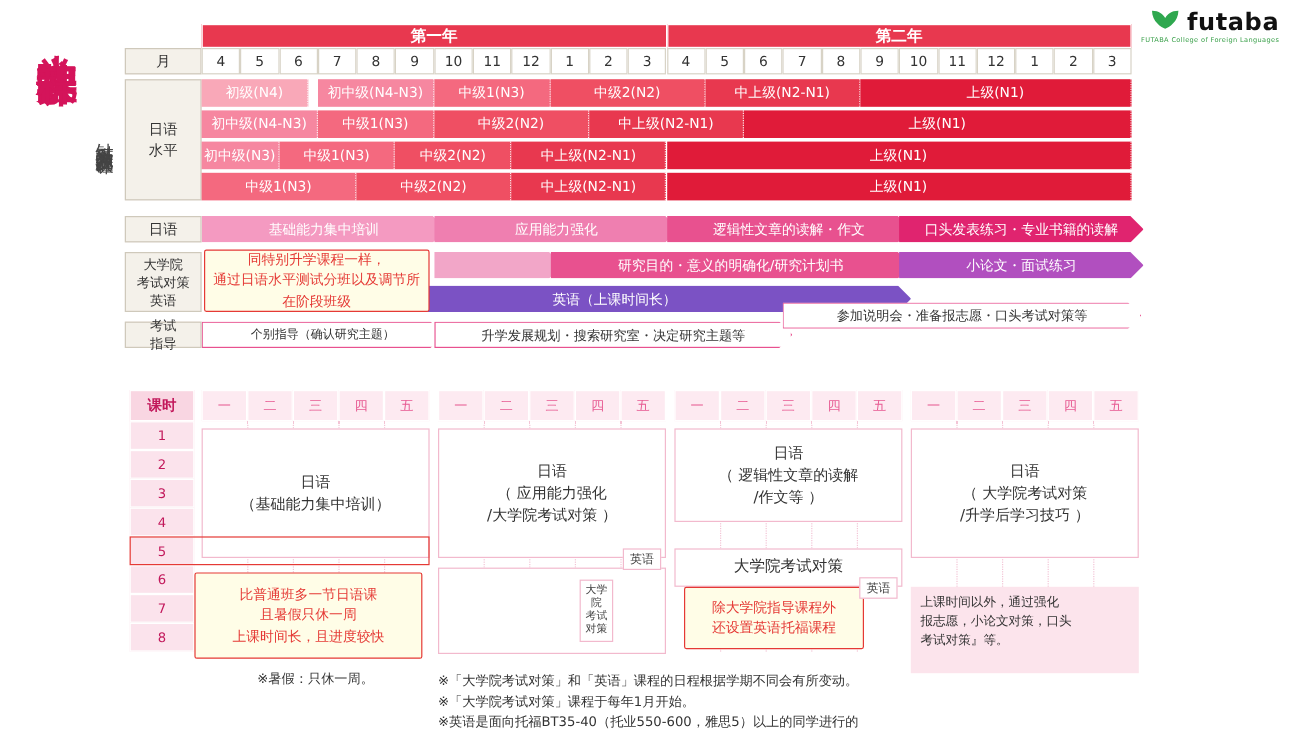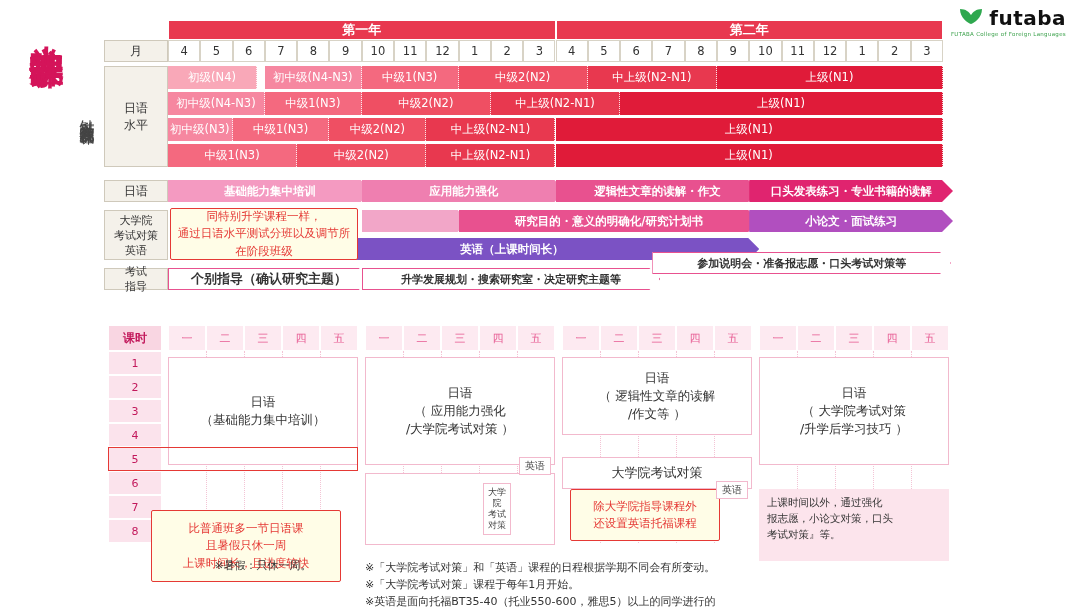--- a/index.html
+++ b/index.html
@@ -28,21 +28,21 @@
 
   
   .abs{position:absolute;box-sizing:border-box;}
   .ctr{display:flex;align-items:center;justify-content:center;text-align:center;}
   .rowlabel{
     background:#f4f1ea;border:1px solid #cfc9bb;color:#333;font-size:12px;
   }
   .hdr{color:#fff;font-weight:bold;font-size:13px;}
   .monthcell{border:1px solid #d8d3c6;background:#fff;font-size:11.5px;color:#333;}
   .lvl{color:#fff;font-size:11.5px;white-space:nowrap;}
-  .arrow-r{clip-path:polygon(0 0, calc(100% - 11px) 0, 100% 50%, calc(100% - 11px) 100%, 0 100%);font-weight:bold;}
+  .arrow-r{clip-path:polygon(0 0, calc(100% - 11px) 0, 100% 50%, calc(100% - 11px) 100%, 0 100%);}
 
   
   .sched-head{background:#f9d6e2;color:#c2185b;font-size:12px;font-weight:bold;}
   .sched-day{background:#fdeaf1;color:#e75a92;font-size:11px;border:1px solid #fff;}
   .per{background:#fbe3ec;color:#c2185b;font-size:11px;border:1px solid #fff;}
   .block{border:1.5px solid #f2b9cd;background:#fff;font-size:12.5px;color:#333;line-height:1.45;}
   .note-red{border:1.5px solid #e53935;color:#e53935;background:#fffde7;font-size:11.5px;line-height:1.5;}
   .note-plain{font-size:11px;color:#333;line-height:1.55;text-align:left;}
   .pinkbox{background:#fce4ec;font-size:10.5px;color:#333;line-height:1.5;text-align:left;}
   .eng-tag{background:#fff;border:1.2px solid #f2b9cd;font-size:10px;color:#444;}
@@ -125,21 +125,21 @@
 考试对策
 英语</div>
     <div class="abs ctr arrow-r" style="left:361.75px;top:210px;width:106.875px;height:22px;background:#f2a6c8;color:#fff;font-size:11.5px;"></div>
     <div class="abs ctr arrow-r" style="left:458.625px;top:210px;width:300.625px;height:22px;background:#e8518f;color:#fff;font-size:11.5px;">研究目的・意义的明确化/研究计划书</div>
     <div class="abs ctr arrow-r" style="left:749.25px;top:210px;width:203.75px;height:22px;background:#b14fbf;color:#fff;font-size:11.5px;">小论文・面试练习</div>
     <div class="abs ctr arrow-r" style="left:264.875px;top:238px;width:494.37499999999994px;height:22px;background:#7b52c4;color:#fff;font-size:11.5px;">英语（上课时间长）</div>
     <div class="abs ctr note-red" style="left:170px;top:208px;width:187.75px;height:52px;padding:2px 4px;white-space:pre-line;border-radius:2px;">同特别升学课程一样，
 通过日语水平测试分班以及调节所在阶段班级</div>
     <div class="abs ctr rowlabel" style="left:104px;top:268px;width:64px;height:22px;white-space:pre-line;font-size:11px;">考试
 指导</div>
-    <div class="abs ctr arrow-r" style="left:168px;top:268px;width:201.75px;height:22px;background:#ffffff;border:1.2px solid #e8518f;color:#333;font-size:13px;">个别指导（确认研究主题）</div>
+    <div class="abs ctr arrow-r" style="left:168px;top:268px;width:201.75px;height:22px;background:#ffffff;border:1.2px solid #e8518f;color:#333;font-size:10px;">个别指导（确认研究主题）</div>
     <div class="abs ctr arrow-r" style="left:361.75px;top:268px;width:298.625px;height:22px;background:#ffffff;border:1.2px solid #e8518f;color:#333;font-size:11px;">升学发展规划・搜索研究室・决定研究主题等</div>
     <div class="abs ctr arrow-r" style="left:652.375px;top:252px;width:298.625px;height:22px;background:#ffffff;border:1.2px solid #e8518f;color:#333;font-size:11px;">参加说明会・准备报志愿・口头考试对策等</div>
   </div>
 
 <div id="schedule-root">
     <div class="abs ctr sched-head" style="left:108px;top:325px;width:54px;height:26px;border:1px solid #fff;">课时</div>
     <div class="abs ctr per" style="left:108px;top:351px;width:54px;height:24px;">1</div>
     <div class="abs ctr per" style="left:108px;top:375px;width:54px;height:24px;">2</div>
     <div class="abs ctr per" style="left:108px;top:399px;width:54px;height:24px;">3</div>
     <div class="abs ctr per" style="left:108px;top:423px;width:54px;height:24px;">4</div>
@@ -196,21 +196,21 @@
       <div>日语</div>
       <div>（ 逻辑性文章的读解</div>
       <div>/作文等 ）</div>
     </div>
     <div class="abs ctr block" style="left:759px;top:357px;width:190px;height:108px;flex-direction:column;">
       <div>日语</div>
       <div>（ 大学院考试对策</div>
       <div>/升学后学习技巧 ）</div>
     </div>
     <div class="abs ctr block" style="left:562px;top:457px;width:190px;height:32px;font-size:13px;">大学院考试对策</div>
-    <div class="abs ctr note-red" style="left:151px;top:477px;width:190px;height:72px;flex-direction:column;border-radius:2px;margin-top:33px;">
+    <div class="abs ctr note-red" style="left:162px;top:477px;width:190px;height:72px;flex-direction:column;border-radius:2px;">
       <div>比普通班多一节日语课</div>
       <div>且暑假只休一周</div>
       <div>上课时间长，且进度较快</div>
     </div>
     <div class="abs ctr" style="left:168px;top:557px;width:190px;height:16px;font-size:11px;color:#333;">※暑假：只休一周。</div>
     <div class="abs " style="left:365px;top:473px;width:190px;height:72px;border:1.5px solid #f2b9cd;background:#fff;"></div>
     <div class="abs ctr eng-tag" style="left:519px;top:457px;width:32px;height:18px;">英语</div>
     <div class="abs ctr eng-tag mini" style="left:483px;top:483px;width:28px;height:52px;flex-direction:column;">
       <div>大学院</div>
       <div>考试</div>

